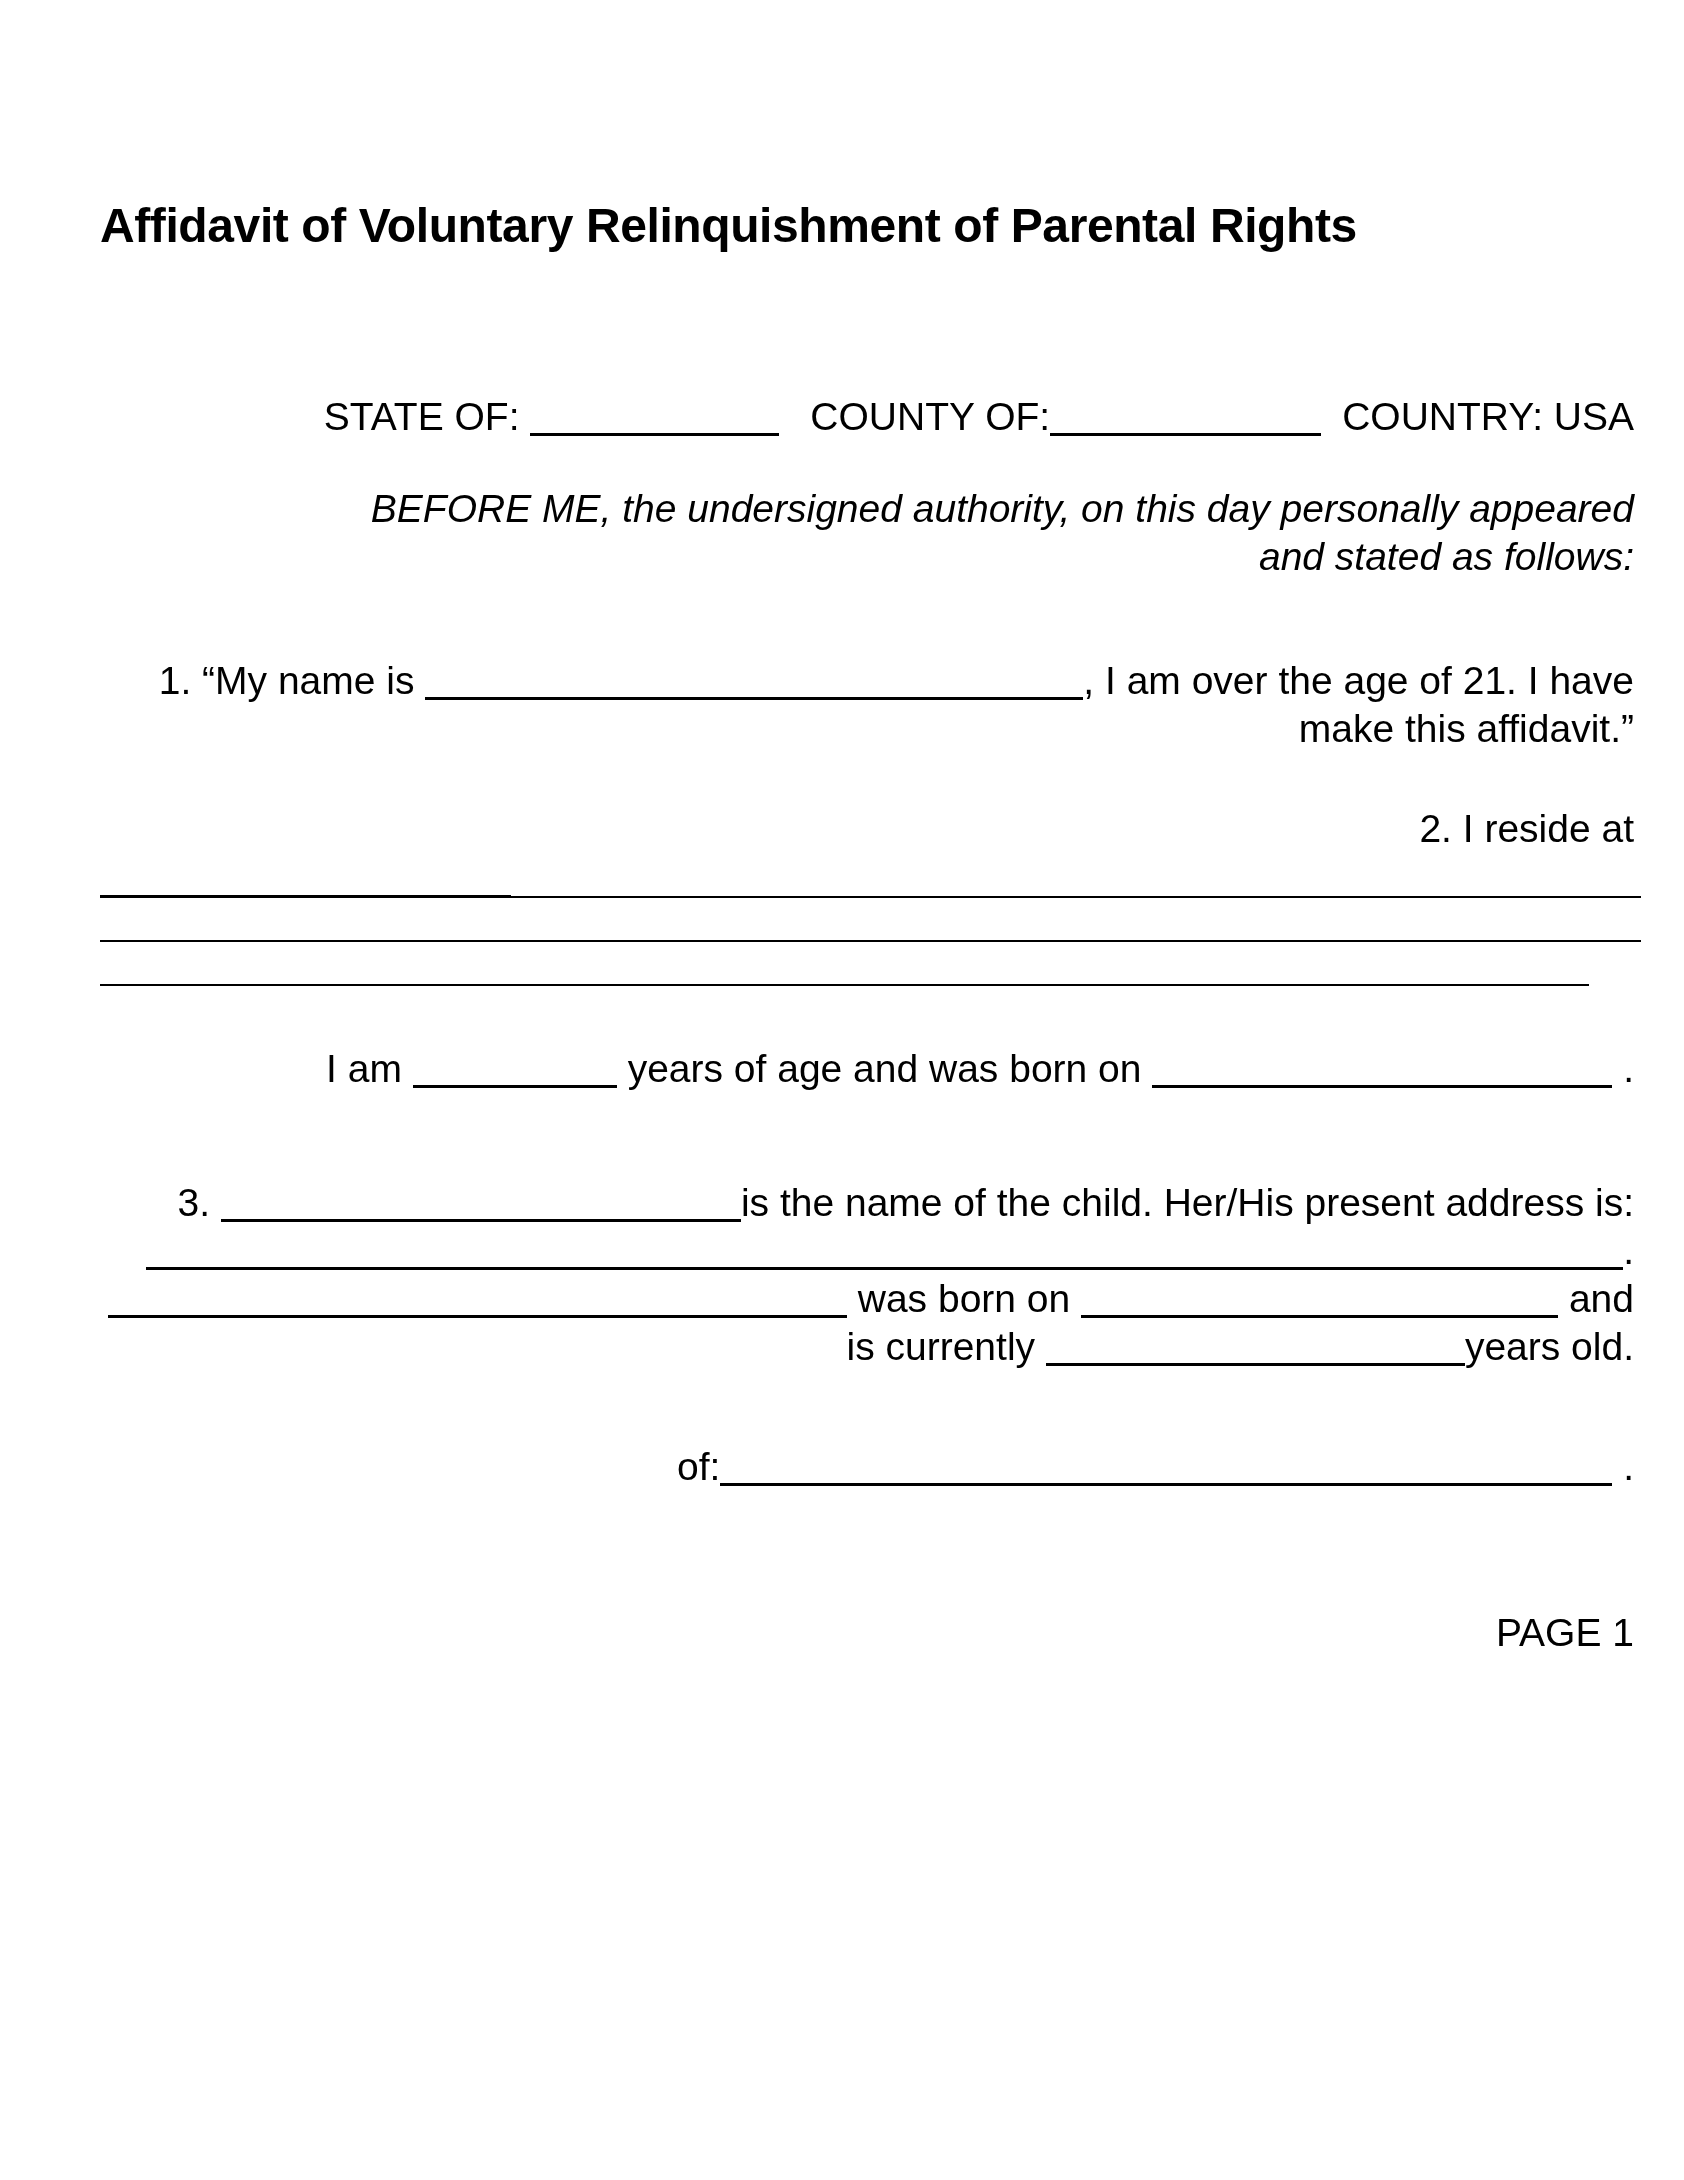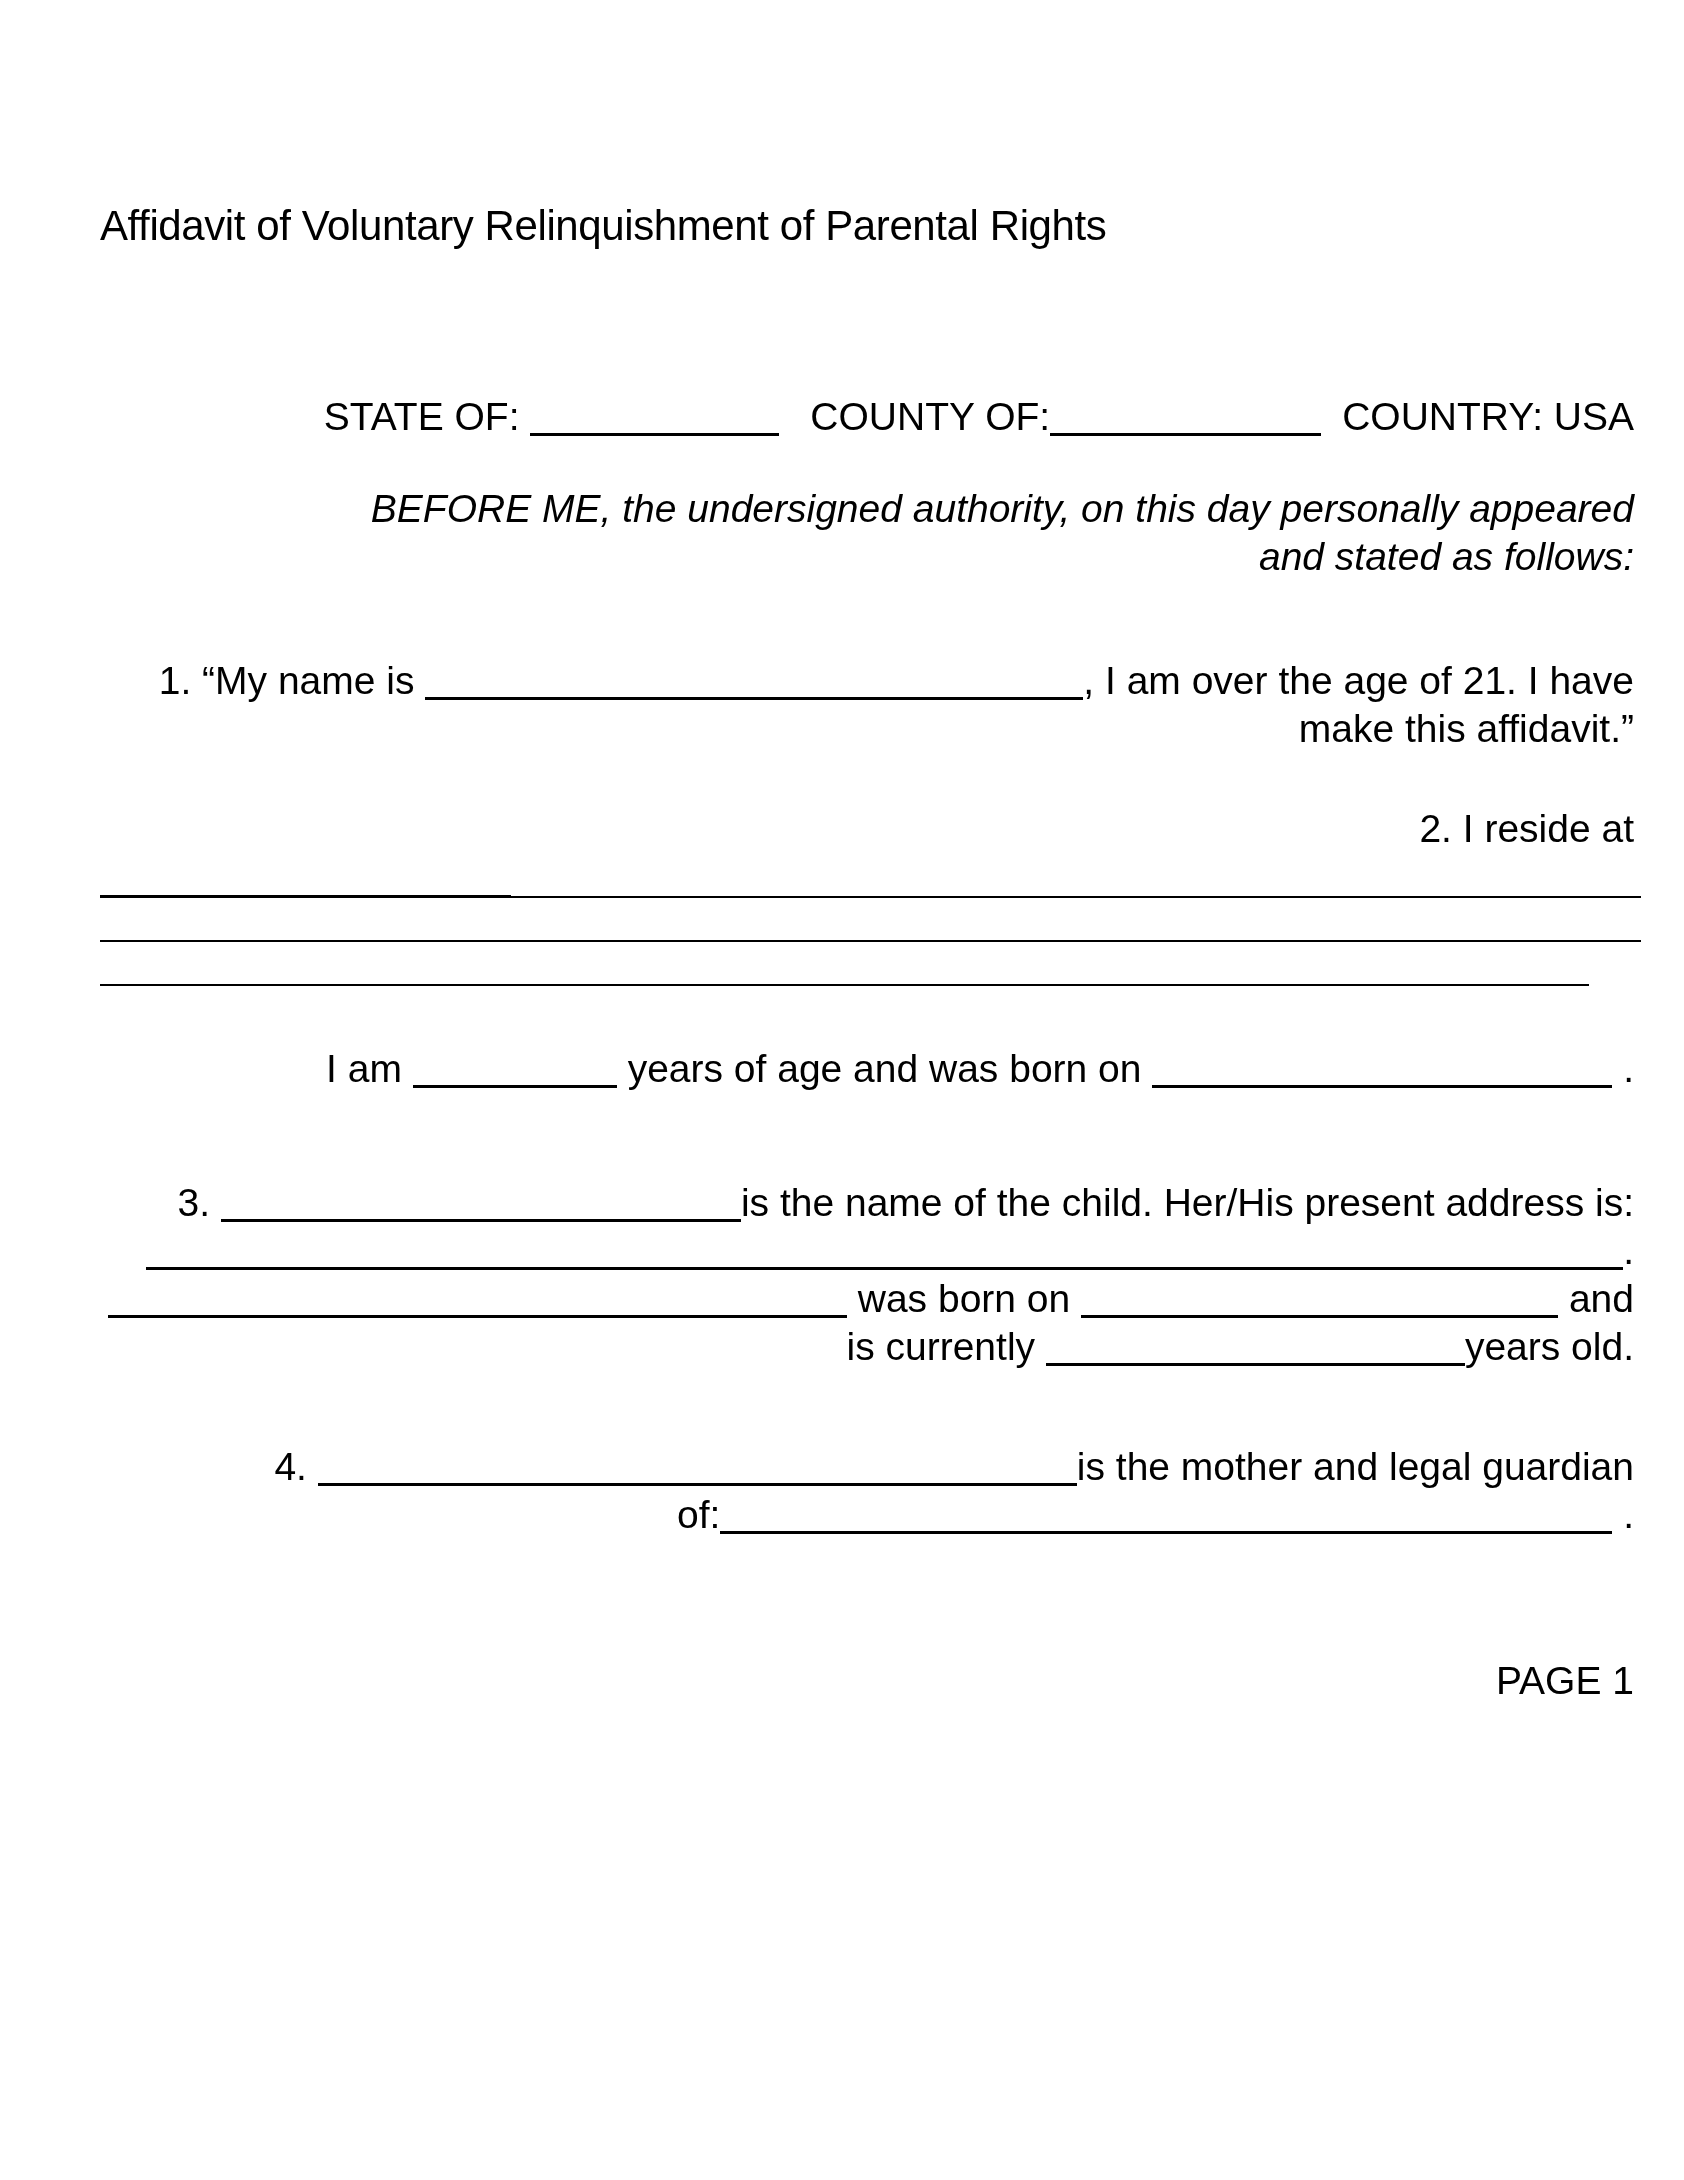--- a/index.html
+++ b/index.html
@@ -18,23 +18,23 @@
     line-height: 48px;
   }
   .page {
     box-sizing: border-box;
     width: 1685px;
     height: 2181px;
     padding: 0 51px 0 100px;
   }
   .doc-title {
     margin: 193px 0 0 0;
-    font-size: 42px;
+    font-size: 48px;
     line-height: 65px;
-    font-weight: normal;
+    font-weight: bold;
     letter-spacing: -0.4px;
     white-space: nowrap;
   }
   .line { white-space: nowrap; text-align: right; }
 
   
   .blank {
     display: inline-block;
     height: 25.6px;
     border-bottom: 3.4px solid #000;
@@ -128,20 +128,19 @@
   <div class="line age-line"><span>I am</span> <span class="blank w-age"></span> <span>years of age and was born on</span> <span class="blank w-birth"></span> <span>.</span></div>
 
   <div class="section3">
     <div class="line"><span>3.</span> <span class="blank w-childname"></span><span>is the name of the child. Her/His present address is:</span></div>
     <div class="line"><span class="blank w-childaddr"></span><span>.</span></div>
     <div class="line"><span class="blank w-childaddr2"></span> <span>was born on</span> <span class="blank w-childbirth"></span> <span>and</span></div>
     <div class="line"><span>is currently</span> <span class="blank w-childage"></span><span>years old.</span></div>
   </div>
 
   <div class="section4">
-    <div class="line"><span>4.</span> <span class="blank w-mother"></span><span>is the mother and legal guardian</span></div>
     <div class="line"><span>of:</span><span class="blank w-ward"></span> <span>.</span></div>
   </div>
 
   <div class="line page-num">PAGE 1</div>
 
 </div>
 
 
 </body></html>

